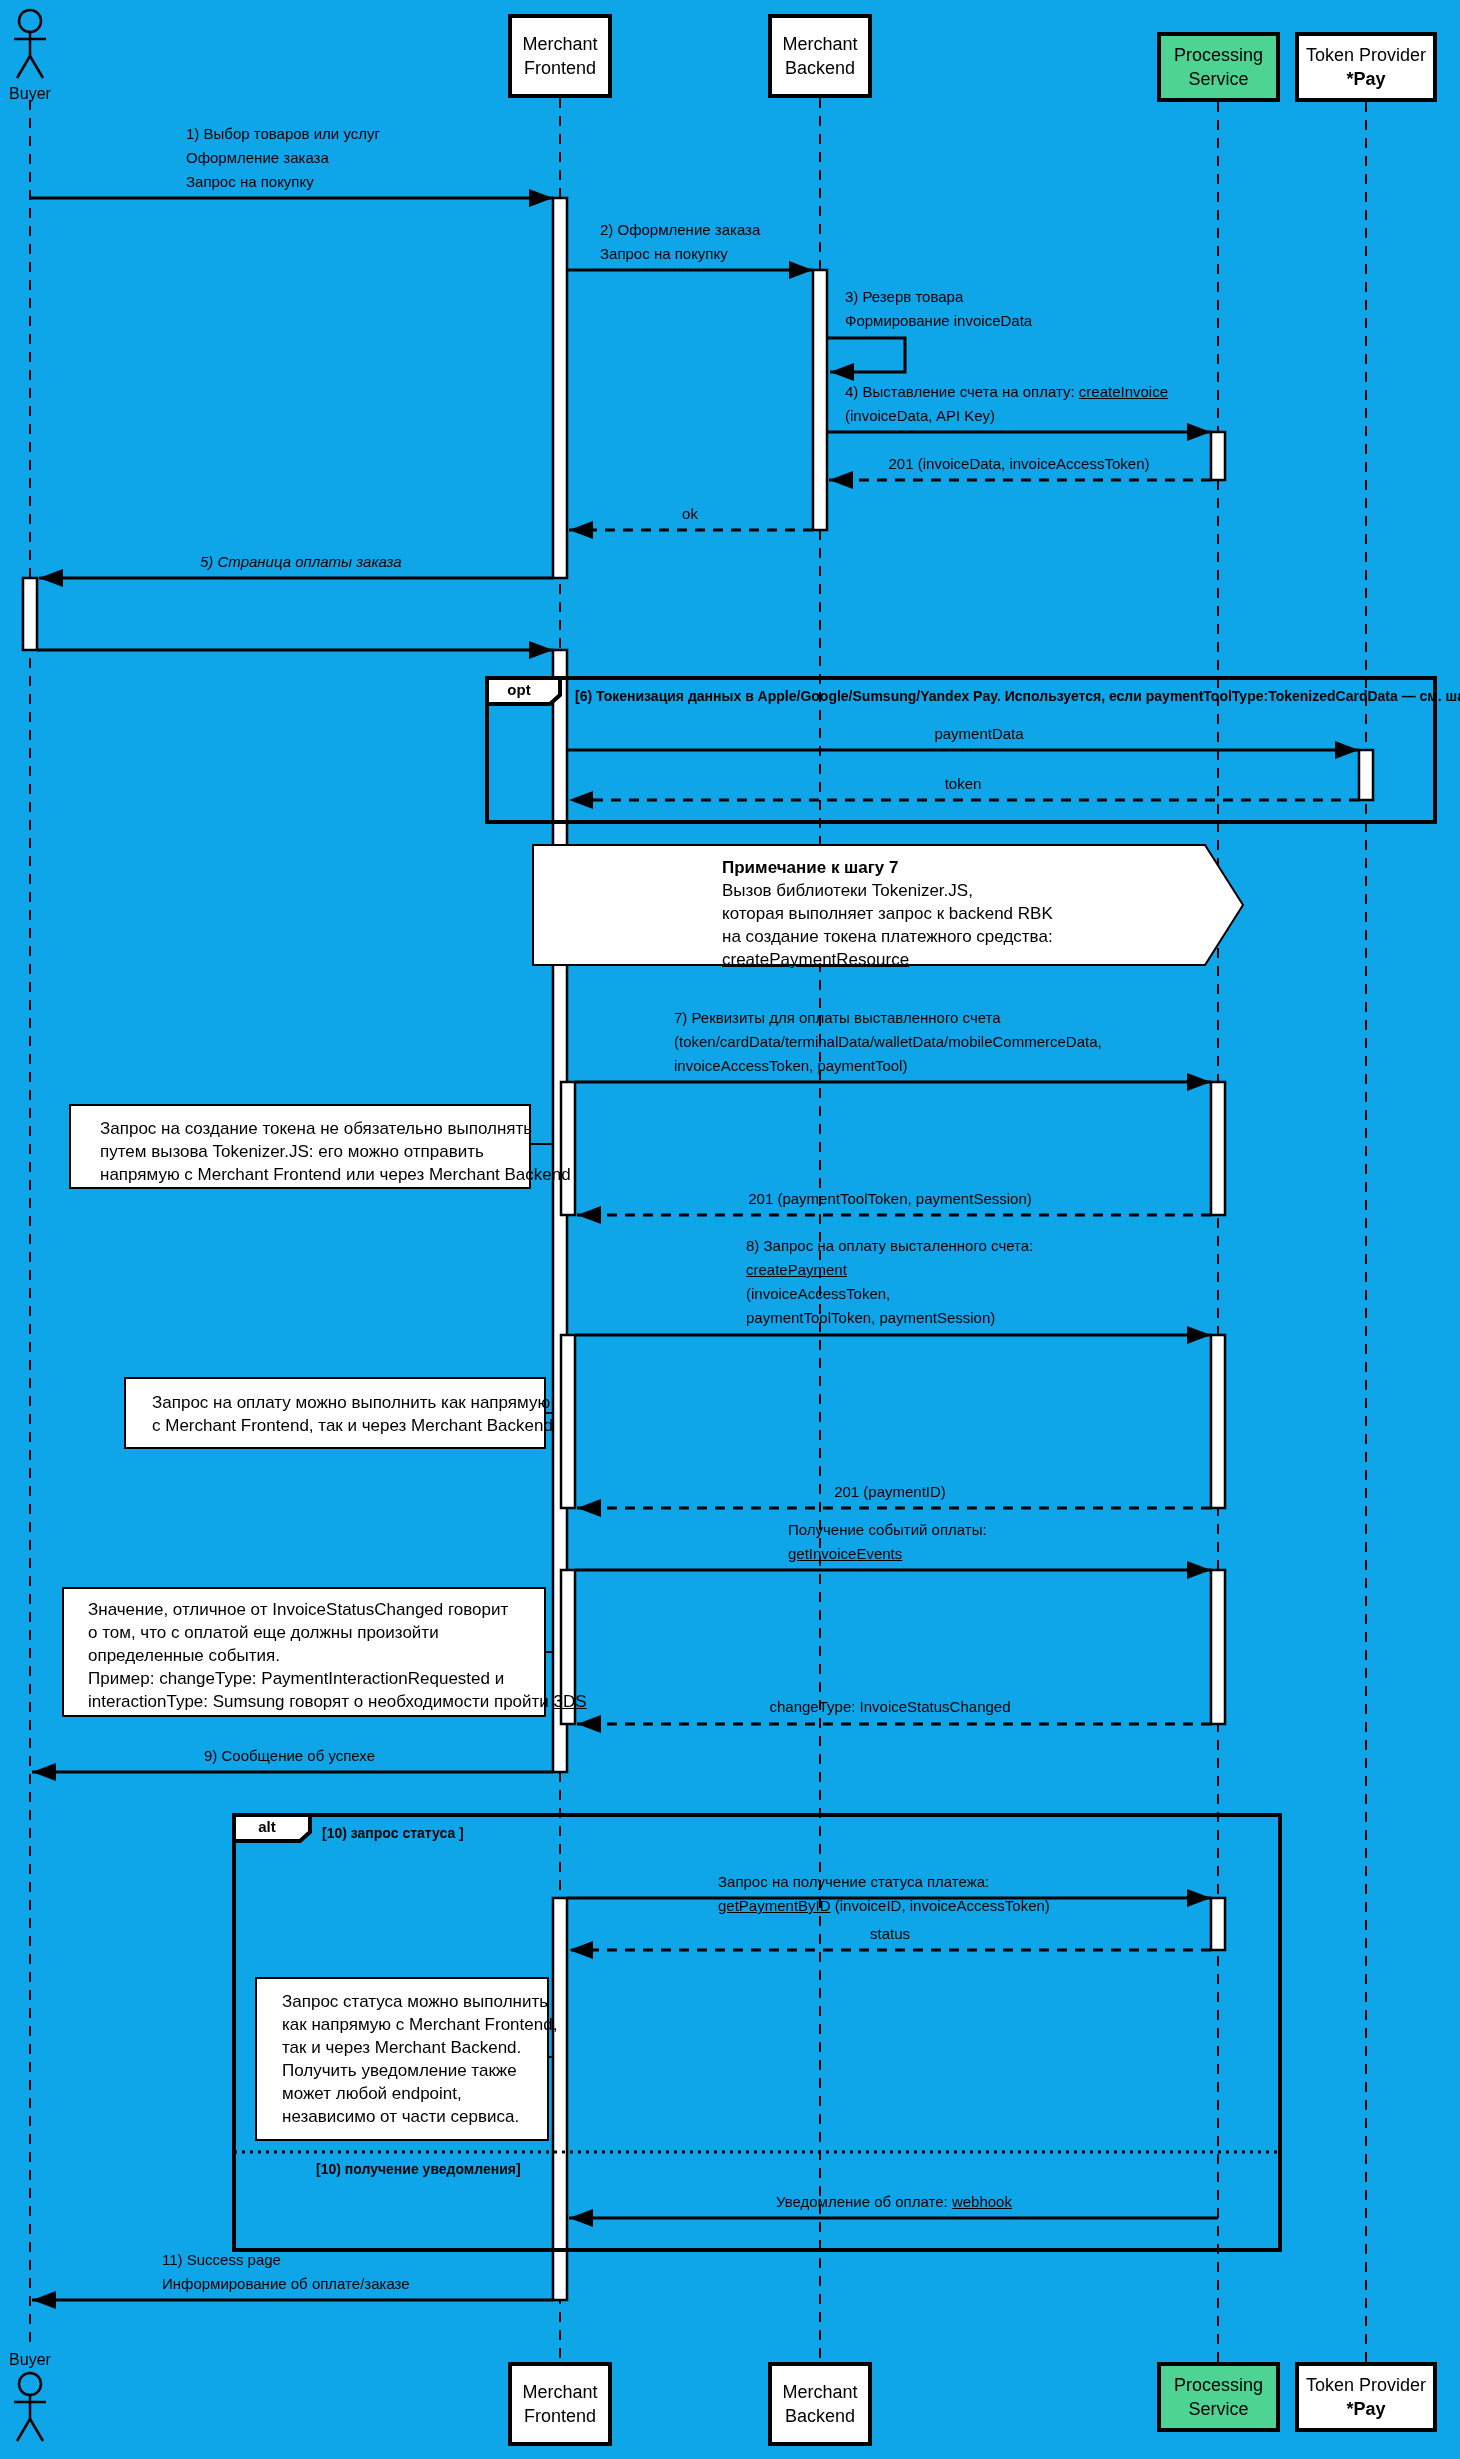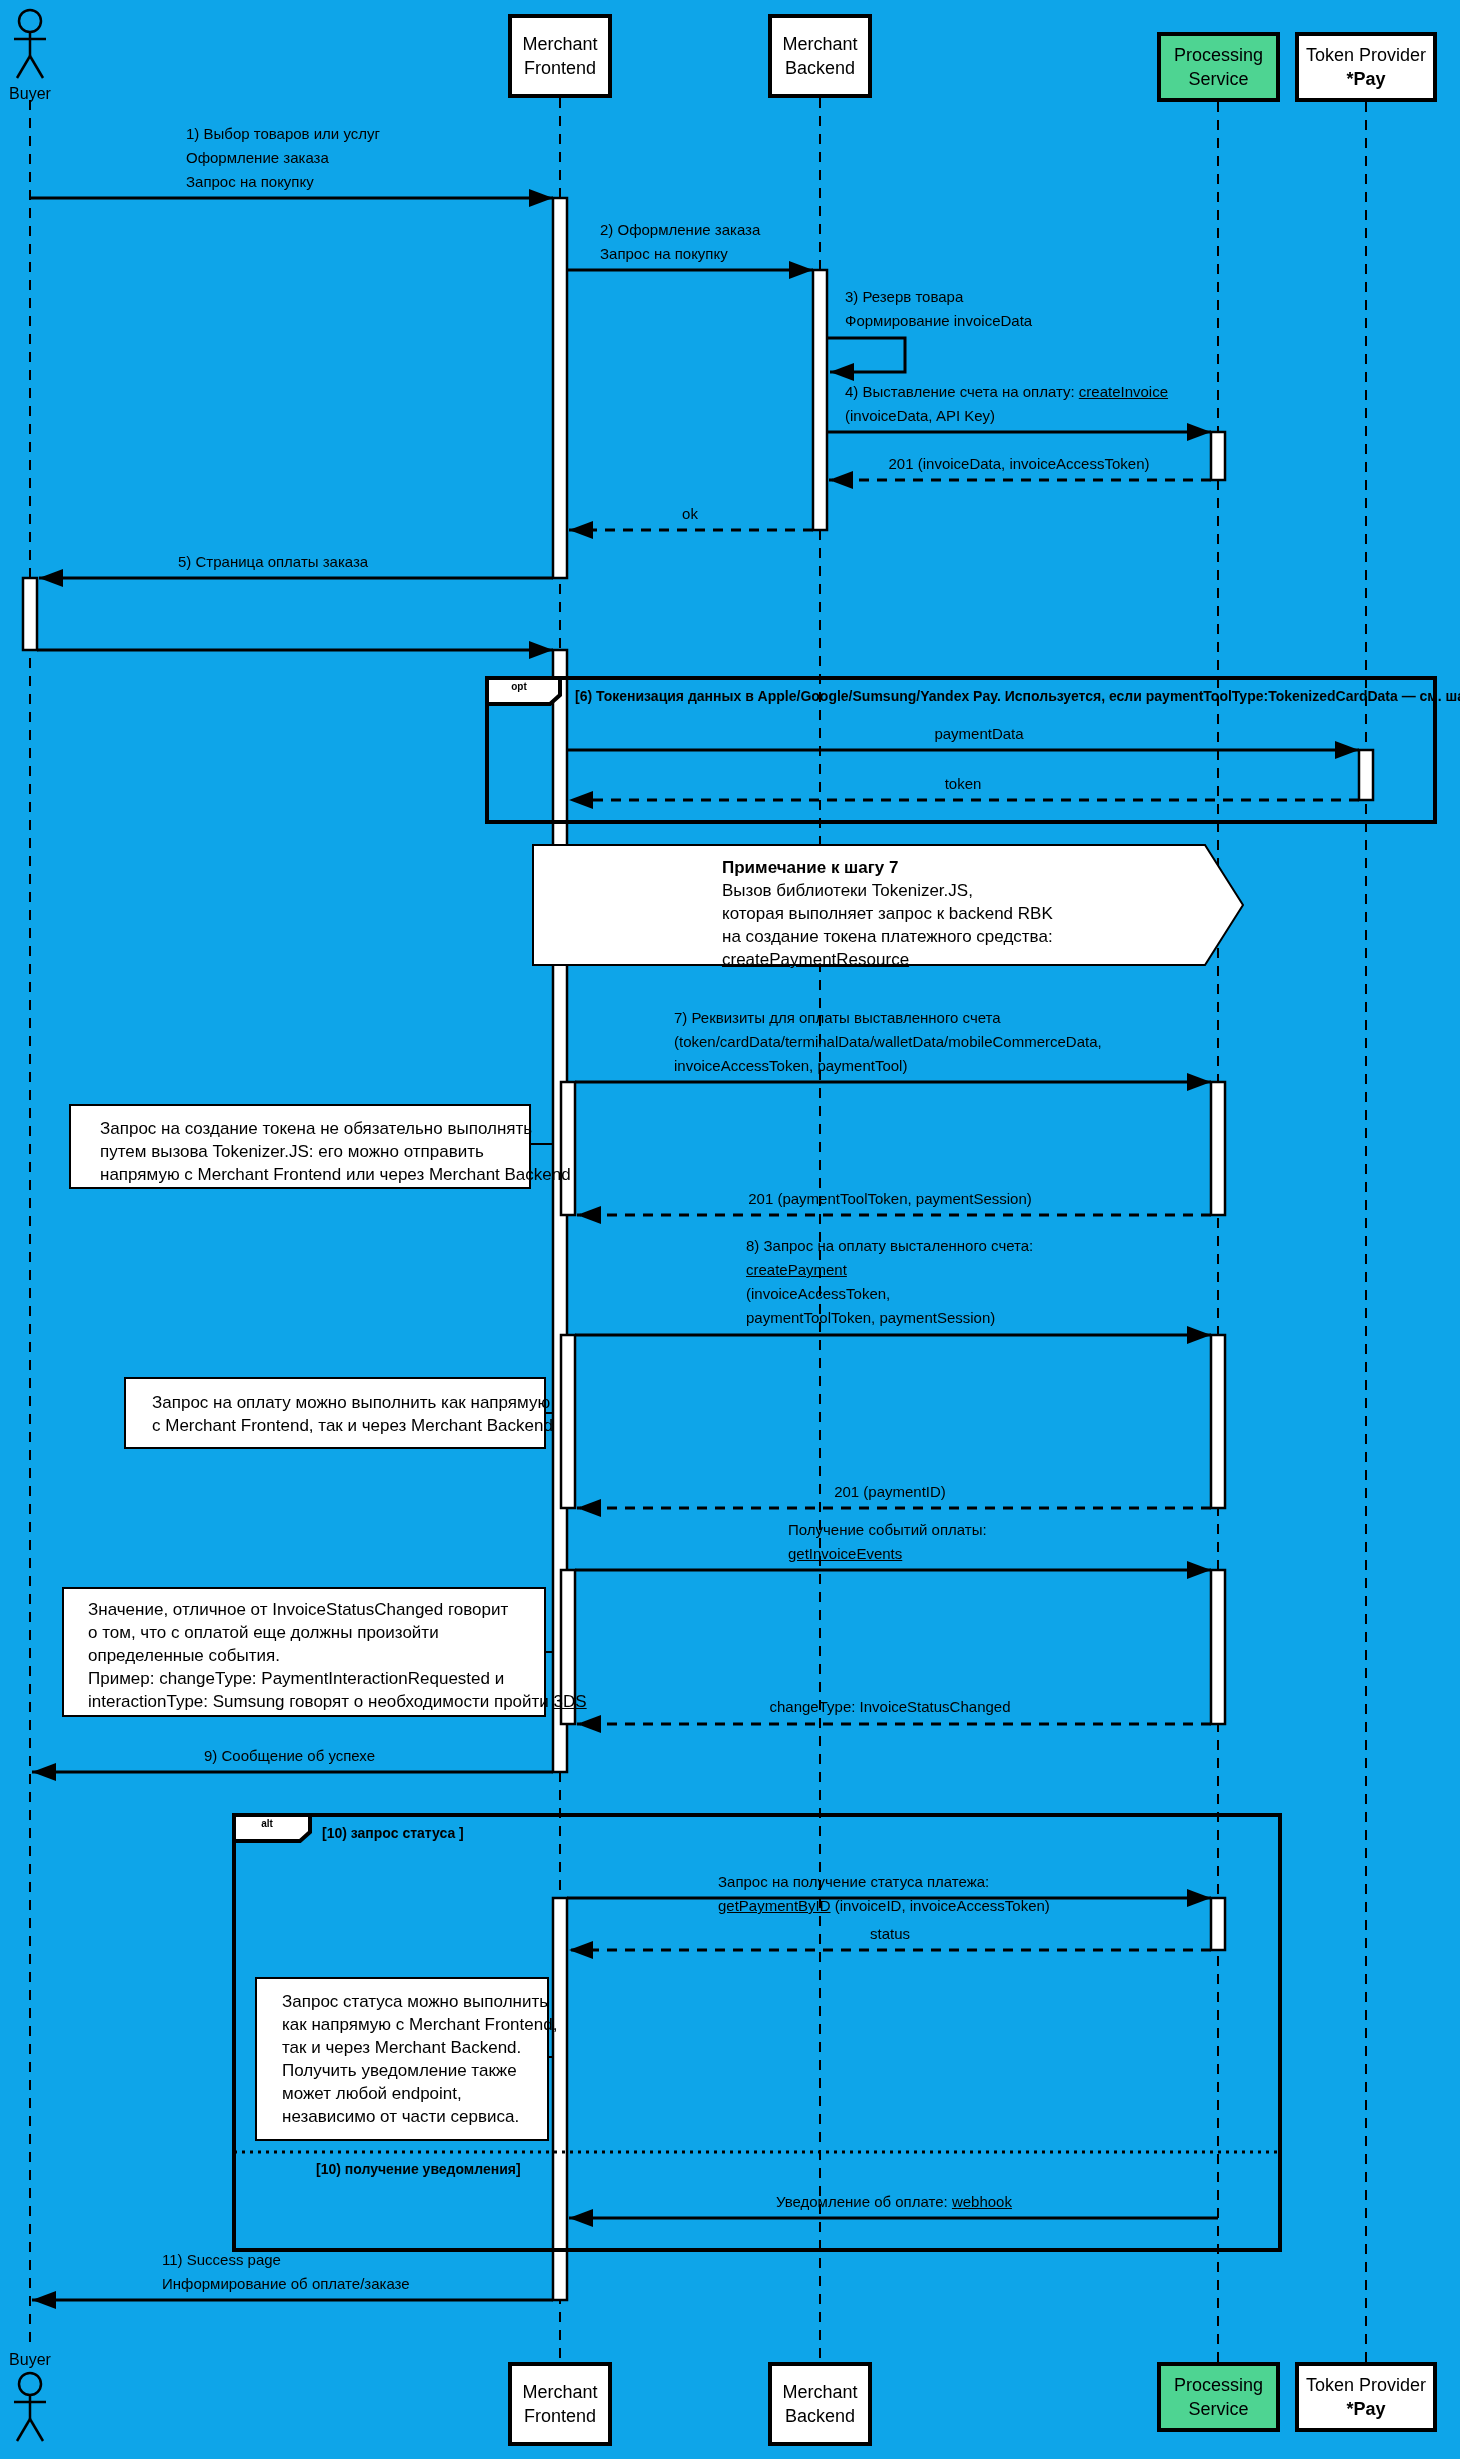--- a/index.html
+++ b/index.html
@@ -8,21 +8,21 @@
   #diagram-svg{position:absolute;left:0;top:0;}
   .lbl{position:absolute;white-space:nowrap;font-size:15px;line-height:24px;}
   .lbl.center{transform:translateX(-50%);}
   .lbl.small{font-size:14px;line-height:18px;font-weight:bold;}
   .lbl.note-text{font-size:17px;line-height:23px;}
   .u{text-decoration:underline;}
   .b{font-weight:bold;}
   .pbox{position:absolute;box-sizing:border-box;border:4px solid #000;background:#fff;
         display:flex;flex-direction:column;align-items:center;justify-content:center;
         font-size:18px;line-height:24px;text-align:center;}
-  .tab-label{position:absolute;font-size:10px;font-weight:bold;text-align:center;}
+  .tab-label{position:absolute;font-size:15px;font-weight:bold;text-align:center;}
 </style>
 </head>
 <body>
 
 <div id="canvas">
 
   <svg id="diagram-svg" width="1460" height="2459" viewBox="0 0 1460 2459">
     <defs>
       <marker id="ah" markerUnits="userSpaceOnUse" markerWidth="26" markerHeight="20" refX="24" refY="9" orient="auto">
         <path d="M0,0 L24,9 L0,18 z" fill="#000"></path>
@@ -176,21 +176,21 @@
     <div>Формирование invoiceData</div>
   </div>
 
   <div class="lbl" style="left:845px;top:380px;">
     <div><span>4) Выставление счета на оплату: </span><span class="u">createInvoice</span></div>
     <div>(invoiceData, API Key)</div>
   </div>
 
   <div class="lbl center" style="left:1019px;top:452px;">201 (invoiceData, invoiceAccessToken)</div>
   <div class="lbl center" style="left:690px;top:502px;">ok</div>
-  <div class="lbl" style="left:178px;top:550px;">5) Страница оплаты заказа</div>
+  <div class="lbl" style="left:200px;top:550px;font-style:italic;">5) Страница оплаты заказа</div>
 
 
   <div class="lbl center" style="left:963px;top:722px;margin-left:16px;">paymentData</div>
   <div class="lbl center" style="left:963px;top:772px;">token</div>
 
   <div class="lbl note-text" style="left:722px;top:856px;">
     <div class="b">Примечание к шагу 7</div>
     <div>Вызов библиотеки Tokenizer.JS,</div>
     <div>которая выполняет запрос к backend RBK</div>
     <div>на создание токена платежного средства:</div>

